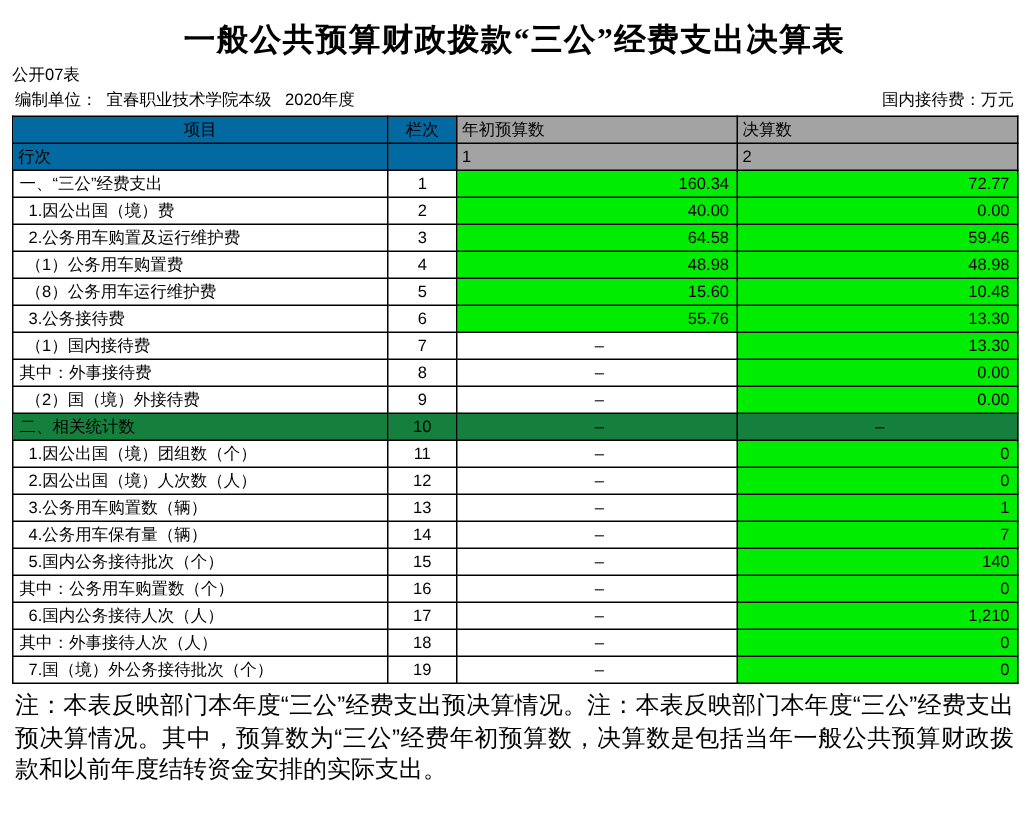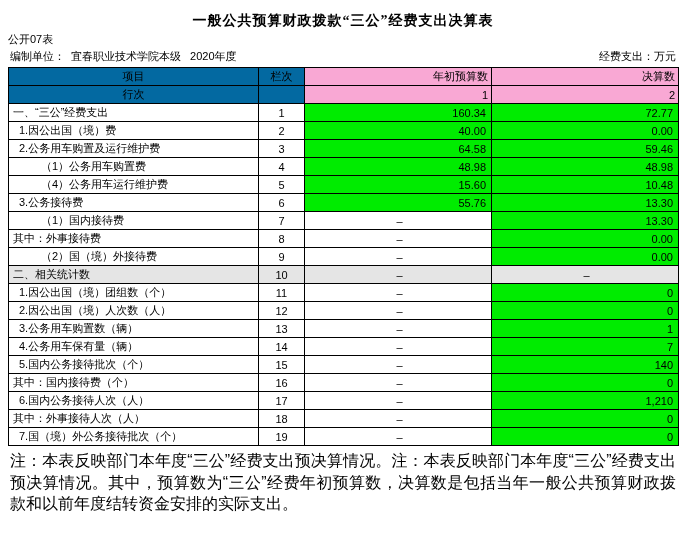--- a/index.html
+++ b/index.html
@@ -8,21 +8,21 @@
     background:#ffffff;
     font-family:"Liberation Sans", sans-serif;
     color:#000;
     overflow:hidden;
   }
   .page{width:686px;height:559px;position:relative;box-sizing:border-box;padding:6px 8px 0 8px;}
   .title{
     text-align:center;
     font-family:"Liberation Serif", serif;
     font-weight:bold;
-    font-size:14px;
+    font-size:21px;
     letter-spacing:1px;
     margin:6px 0 2px 0;
   }
   .subtitle{
     text-align:left;
     font-size:11px;
     margin:0 2px 2px 0;
   }
   .metarow{
     display:flex;
@@ -39,29 +39,29 @@
     font-size:11px;
   }
   td,th{
     border:1px solid #000;
     padding:1px 3px;
     height:17px;
     box-sizing:border-box;
     font-weight:normal;
   }
   .hdr{background:#0369a1;text-align:center;font-size:11px;}
-  .hdr-green{background:#f9a8d4;text-align:right;}
+  .hdr-green{background:#a3a3a3;text-align:left;}
   .c-item{width:250px;text-align:left;padding-left:4px;}
   .c-code{width:46px;text-align:center;}
   .c-num{width:187px;text-align:right;padding-right:5px;}
   .green{background:#00ec00;}
   .dash{text-align:center;padding-right:0;}
-  .row-gray{background:#e5e5e5;}
+  .row-gray{background:#15803d;}
   .indent1{padding-left:10px;}
-  .indent2{padding-left:32px;}
+  .indent2{padding-left:8px;}
   .indent3{}
   .notes{
     font-size:16px;
     line-height:1.35;
     margin:4px 2px 0 2px;
     text-align:justify;
   }
 </style>
 </head>
 <body>
@@ -69,39 +69,39 @@
 <div class="page">
 
   <div class="title">一般公共预算财政拨款“三公”经费支出决算表</div>
   <div class="subtitle">公开07表</div>
 
   <div class="metarow">
     <div class="left">
       <span>编制单位：</span><span>宜春职业技术学院本级</span>
       <span>2020年度</span>
     </div>
-    <div class="right">经费支出：万元</div>
+    <div class="right">国内接待费：万元</div>
   </div>
 
   <table>
     <colgroup>
       <col style="width:250px">
       <col style="width:46px">
       <col style="width:187px">
       <col style="width:187px">
     </colgroup>
     <tbody id="table-body">
       <tr>
         <td class="hdr">项目</td>
         <td class="hdr">栏次</td>
         <td class="hdr-green">年初预算数</td>
         <td class="hdr-green">决算数</td>
       </tr>
       <tr>
-        <td class="hdr" style="text-align:center">行次</td>
+        <td class="hdr" style="text-align:left">行次</td>
         <td class="hdr"></td>
         <td class="hdr-green">1</td>
         <td class="hdr-green">2</td>
       </tr>
     <tr>
           <td class="c-item">一、“三公”经费支出</td>
           <td class="c-code">1</td>
           <td class="c-num green">160.34</td>
           <td class="c-num green">72.77</td>
         </tr>
@@ -117,21 +117,21 @@
           <td class="c-num green">64.58</td>
           <td class="c-num green">59.46</td>
         </tr>
         <tr>
           <td class="c-item indent2">（1）公务用车购置费</td>
           <td class="c-code">4</td>
           <td class="c-num green">48.98</td>
           <td class="c-num green">48.98</td>
         </tr>
         <tr>
-          <td class="c-item indent2">（4）公务用车运行维护费</td>
+          <td class="c-item indent2">（8）公务用车运行维护费</td>
           <td class="c-code">5</td>
           <td class="c-num green">15.60</td>
           <td class="c-num green">10.48</td>
         </tr>
         <tr>
           <td class="c-item indent1">3.公务接待费</td>
           <td class="c-code">6</td>
           <td class="c-num green">55.76</td>
           <td class="c-num green">13.30</td>
         </tr>
@@ -183,21 +183,21 @@
           <td class="c-num dash">–</td>
           <td class="c-num green">7</td>
         </tr>
         <tr>
           <td class="c-item indent1">5.国内公务接待批次（个）</td>
           <td class="c-code">15</td>
           <td class="c-num dash">–</td>
           <td class="c-num green">140</td>
         </tr>
         <tr>
-          <td class="c-item indent3">其中：国内接待费（个）</td>
+          <td class="c-item indent3">其中：公务用车购置数（个）</td>
           <td class="c-code">16</td>
           <td class="c-num dash">–</td>
           <td class="c-num green">0</td>
         </tr>
         <tr>
           <td class="c-item indent1">6.国内公务接待人次（人）</td>
           <td class="c-code">17</td>
           <td class="c-num dash">–</td>
           <td class="c-num green">1,210</td>
         </tr>

